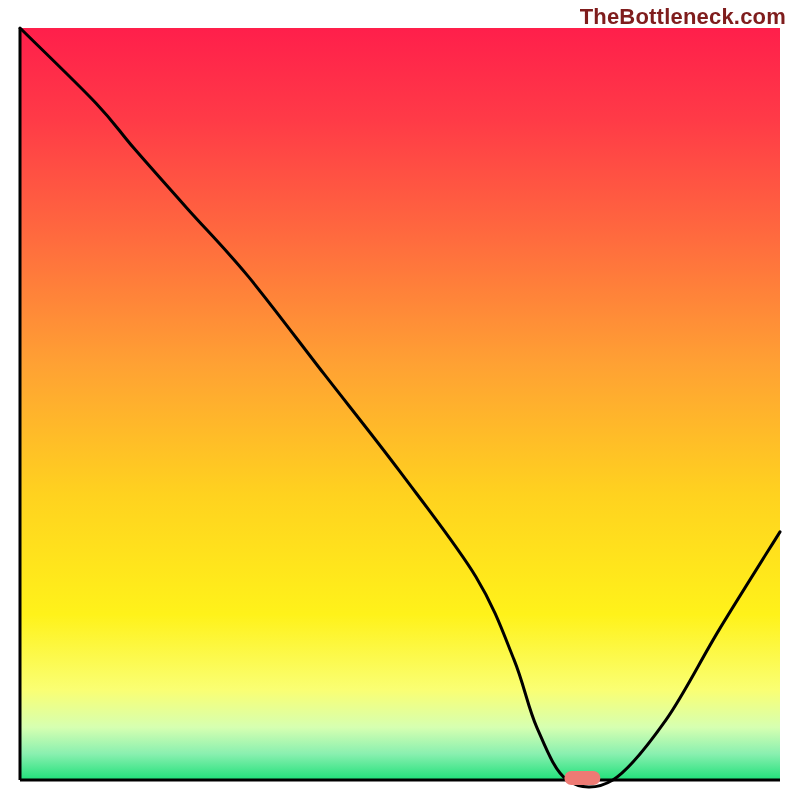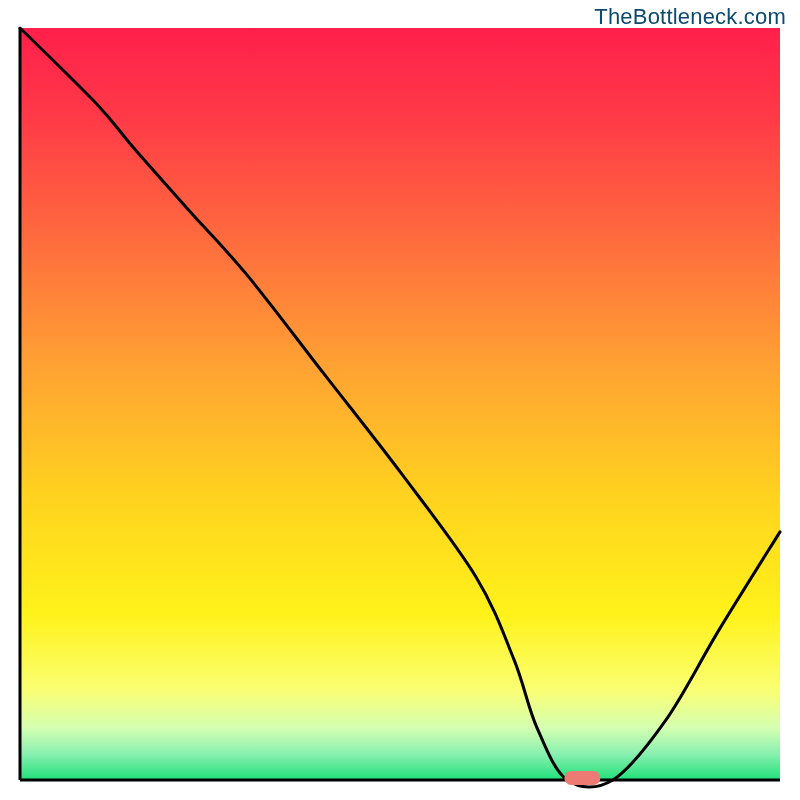--- a/index.html
+++ b/index.html
@@ -14,22 +14,22 @@
   .frame {
     position: relative;
     width: 800px;
     height: 800px;
   }
   .watermark {
     position: absolute;
     top: 4px;
     right: 14px;
     font-size: 22px;
-    font-weight: 400;
-    color: #0c4a6e;
+    font-weight: 700;
+    color: #7f1d1d;
     letter-spacing: 0.2px;
     z-index: 50;
   }
   svg.plot {
     position: absolute;
     top: 0;
     left: 0;
     width: 800px;
     height: 800px;
   }

